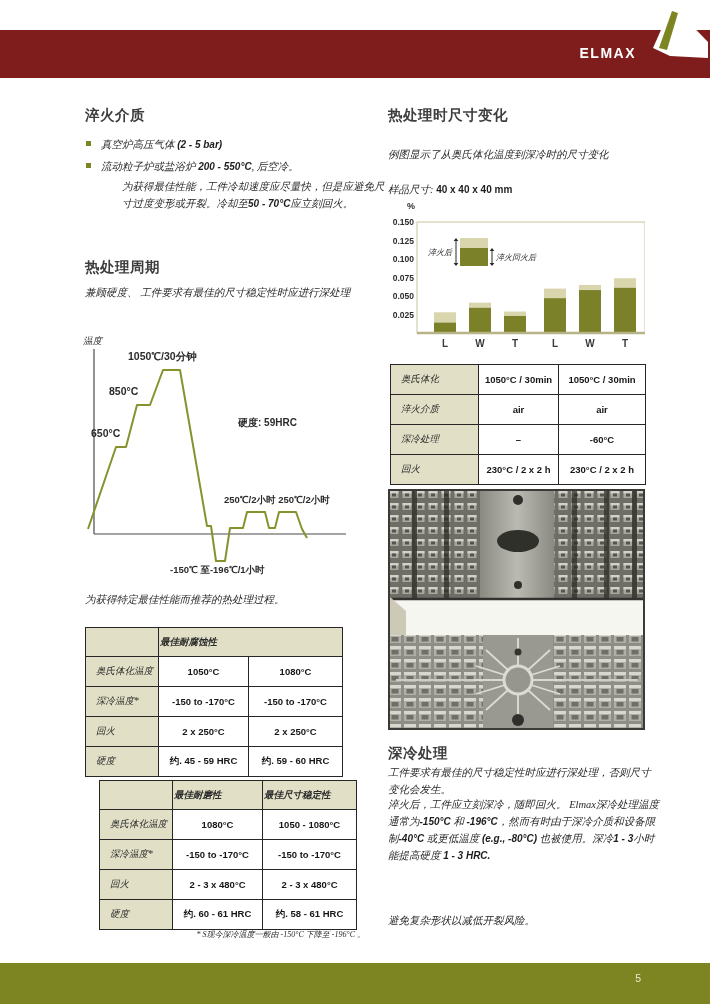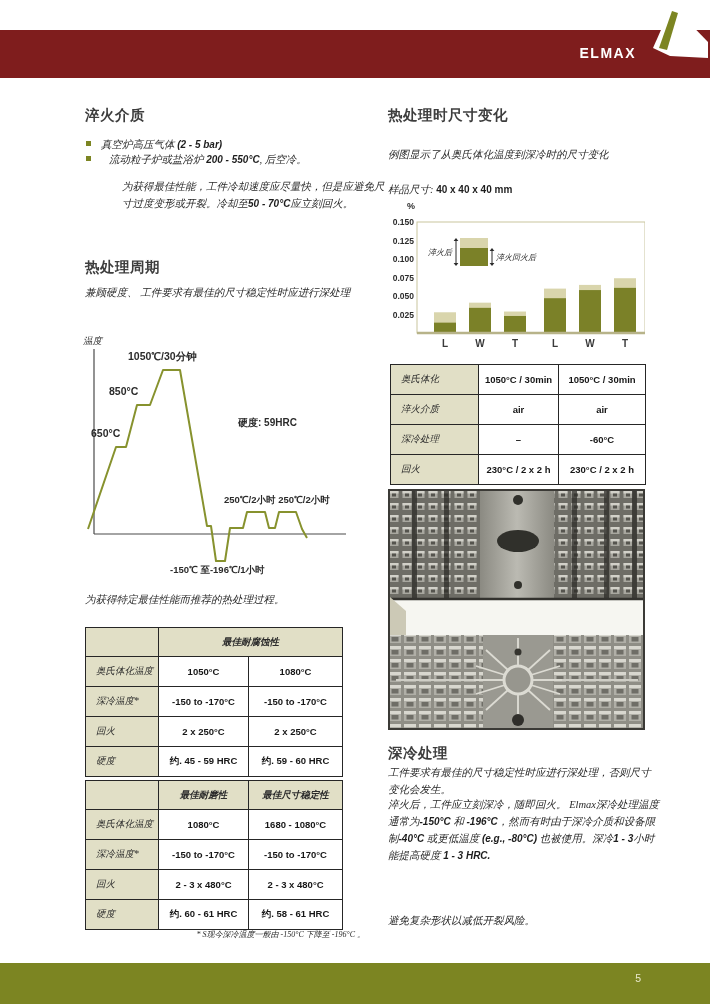--- a/index.html
+++ b/index.html
@@ -22,21 +22,21 @@
   .sq{width:5px;height:5px;background:#7c8522;margin:5px 10px 0 1px;flex:none;}
   .fnote{font-family:"Liberation Serif",serif;font-style:italic;font-size:8px;color:#2b2b2b;text-align:right;}
   
   table.dt{position:absolute;border-collapse:collapse;table-layout:fixed;background:#fff;}
   table.dt td{border:1px solid #262626;height:27px;overflow:hidden;}
   table.dt tr.hd td{height:26px;}
   td.lbl{background:#e1dfc6;font-family:"Liberation Serif",serif;font-style:italic;font-size:9.5px;
          text-align:left;padding-left:10px;color:#2b2b2b;}
   td.val{font-weight:bold;font-size:9.5px;text-align:center;color:#161616;background:#fff;}
   td.bh{background:#e1dfc6;font-family:"Liberation Serif",serif;font-style:italic;font-weight:bold;
-        font-size:9.5px;text-align:center;color:#2b2b2b;}
+        font-size:9.5px;text-align:left;color:#2b2b2b;}
   
   svg text{font-family:"Liberation Sans",sans-serif;}
   .kaitxt{font-family:"Liberation Serif",serif;font-style:italic;}
   .photo{position:absolute;left:388px;top:489px;width:257px;height:241px;}
 </style>
 </head>
 <body>
 
 <div class="page">
 
@@ -47,21 +47,21 @@
     <polygon points="3,48 22,5 58,42 58,58 20,56" fill="#ffffff"></polygon>
     <polygon points="22,11 28,13 17,50 9,48" fill="#7c8522"></polygon>
   </svg>
 
   <div class="h1" style="left:85px;top:106px;">淬火介质</div>
 
   <div class="bullet-row" style="left:85px;top:136px;width:268px;">
     <span class="sq"></span>
     <span class="kai"><span>真空炉高压气体 </span><b>(2 - 5 bar)</b><span></span></span>
   </div>
-  <div class="bullet-row" style="left:85px;top:151px;width:268px;gap:8px;">
+  <div class="bullet-row" style="left:85px;top:158px;width:268px;">
     <span class="sq"></span>
     <span class="kai"><span>流动粒子炉或盐浴炉 </span><b>200 - 550°C</b><span>, 后空冷。</span></span>
   </div>
 
   <div class="abs kai" style="left:78px;top:178px;width:268px;margin-left:44px;"><span>为获得最佳性能，工件冷却速度应尽量快，但是应避免尺寸过度变形或开裂。冷却至</span><b>50 - 70°C</b><span>应立刻回火。</span></div>
 
   <div class="h1" style="left:85px;top:258px;">热处理周期</div>
   <div class="abs kai" style="left:85px;top:284px;width:272px;">兼顾硬度、 工件要求有最佳的尺寸稳定性时应进行深处理</div>
 
   <svg class="abs" style="left:80px;top:333px;" width="272" height="252" viewBox="0 0 272 252">
@@ -110,38 +110,38 @@
           <td class="val">2 x 250°C</td>
         </tr>
         <tr>
           <td class="lbl">硬度</td>
           <td class="val">约. 45 - 59 HRC</td>
           <td class="val">约. 59 - 60 HRC</td>
         </tr>
       </tbody>
   </table>
 
-  <table class="dt" style="left:85px;top:780px;width:257px;">
+  <table class="dt" style="left:99px;top:780px;width:257px;">
     <colgroup>
         <col style="width:73px">
         <col style="width:90px">
         <col style="width:94px">
       </colgroup>
     <tbody>
       <tr class="hd">
         <td class="lbl"></td>
         <td class="bh">最佳耐磨性</td>
         <td class="bh">最佳尺寸稳定性</td>
       </tr>
     </tbody>
     <tbody>
         <tr>
           <td class="lbl">奥氏体化温度</td>
           <td class="val">1080°C</td>
-          <td class="val">1680 - 1080°C</td>
+          <td class="val">1050 - 1080°C</td>
         </tr>
         <tr>
           <td class="lbl">深冷温度*</td>
           <td class="val">-150 to -170°C</td>
           <td class="val">-150 to -170°C</td>
         </tr>
         <tr>
           <td class="lbl">回火</td>
           <td class="val">2 - 3 x 480°C</td>
           <td class="val">2 - 3 x 480°C</td>

